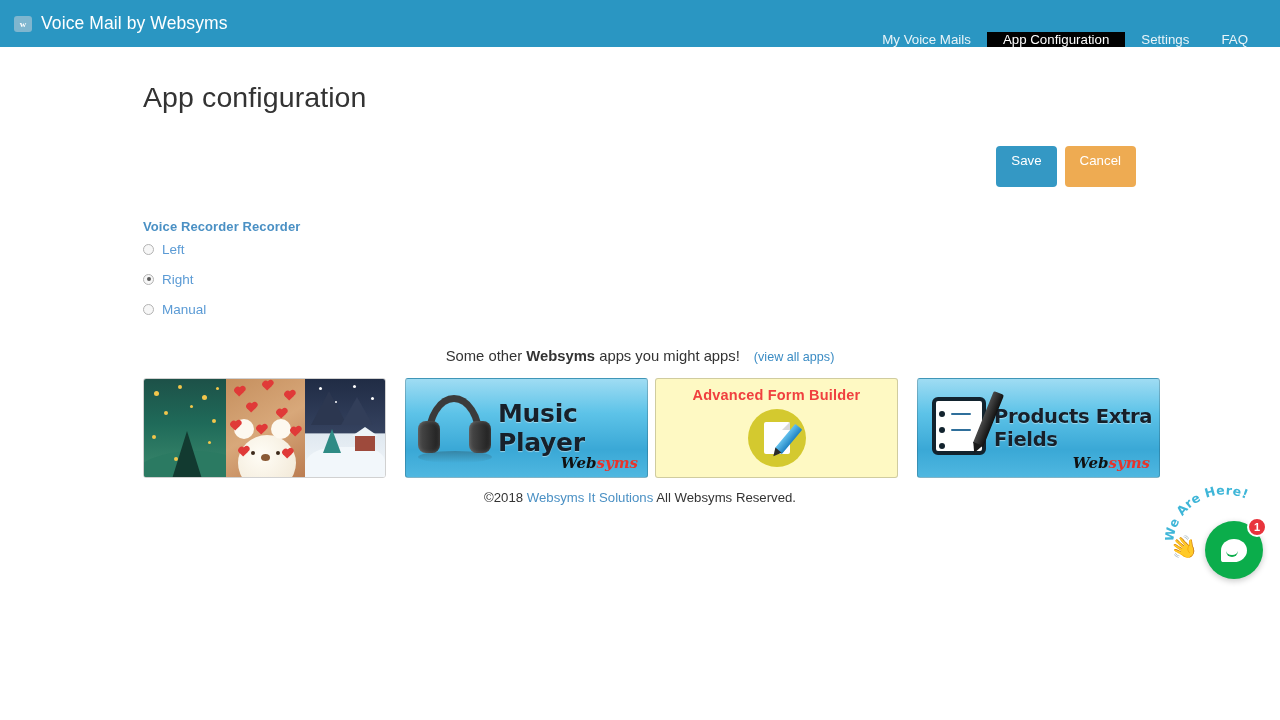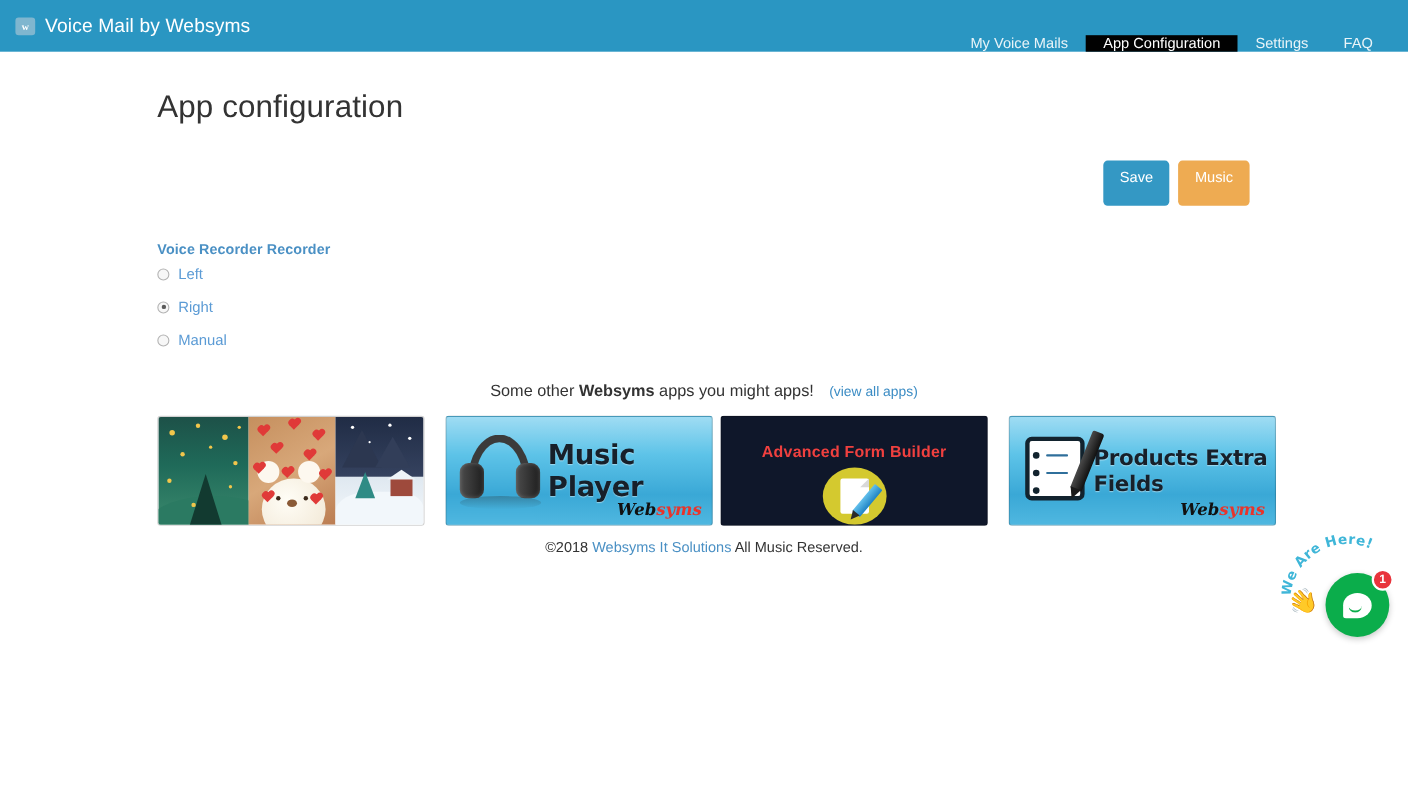--- a/index.html
+++ b/index.html
@@ -307,23 +307,23 @@
     transform: rotate(22deg); border-radius: 2px 2px 0 0;
   }
   .cb-pen::after {
     content: ""; position: absolute; bottom: -9px; left: 0;
     border-left: 5.5px solid transparent; border-right: 5.5px solid transparent;
     border-top: 10px solid #1a1a1a;
   }
 
   
   .b3 {
-    background: #0f172a;
+    background: #fef9c3;
     display: flex; flex-direction: column; align-items: center;
-    justify-content: flex-start; padding-top: 24px;
+    justify-content: flex-start; padding-top: 8px;
   }
   .b3-title {
     color: #f0403f; font-size: 14.5px; font-weight: bold;
     letter-spacing: .2px;
   }
   .b3-badge {
     margin-top: 6px;
     width: 58px; height: 58px; border-radius: 50%;
     background: #d4c92f;
     display: flex; align-items: center; justify-content: center;
@@ -421,21 +421,21 @@
     <a class="nav-item" href="#">FAQ</a>
   </div>
 </div>
 
 <div class="page">
 
   <h1 class="page-title">App configuration</h1>
 
   <div class="action-bar">
     <button class="btn btn-save">Save</button>
-    <button class="btn btn-cancel">Music</button>
+    <button class="btn btn-cancel">Cancel</button>
   </div>
 
   <div class="field-label">Voice Recorder Recorder</div>
 
   <div class="radio-list">
     <label class="radio-row">
       <span class="radio-mark"></span>
       <span class="radio-text">Left</span>
     </label>
     <label class="radio-row checked">
@@ -531,21 +531,21 @@
       </div>
       <div class="b-title b4-title">Products Extra Fields</div>
       <div class="ws-logo"><span style="color:#111111">Web</span><span>syms</span></div>
     </div>
 
   </div>
 
   <div class="footer">
     <span>©2018</span>
     <a href="#">Websyms It Solutions</a>
-    <span>All Music Reserved.</span>
+    <span>All Websyms Reserved.</span>
   </div>
 
 </div>
 
 <div class="chat-widget">
   <svg class="chat-caption" viewBox="0 0 110 70">
     <defs>
       <path id="arcpath" d="M 8,62 A 52,52 0 0 1 98,26" fill="none"></path>
     </defs>
     <text>

